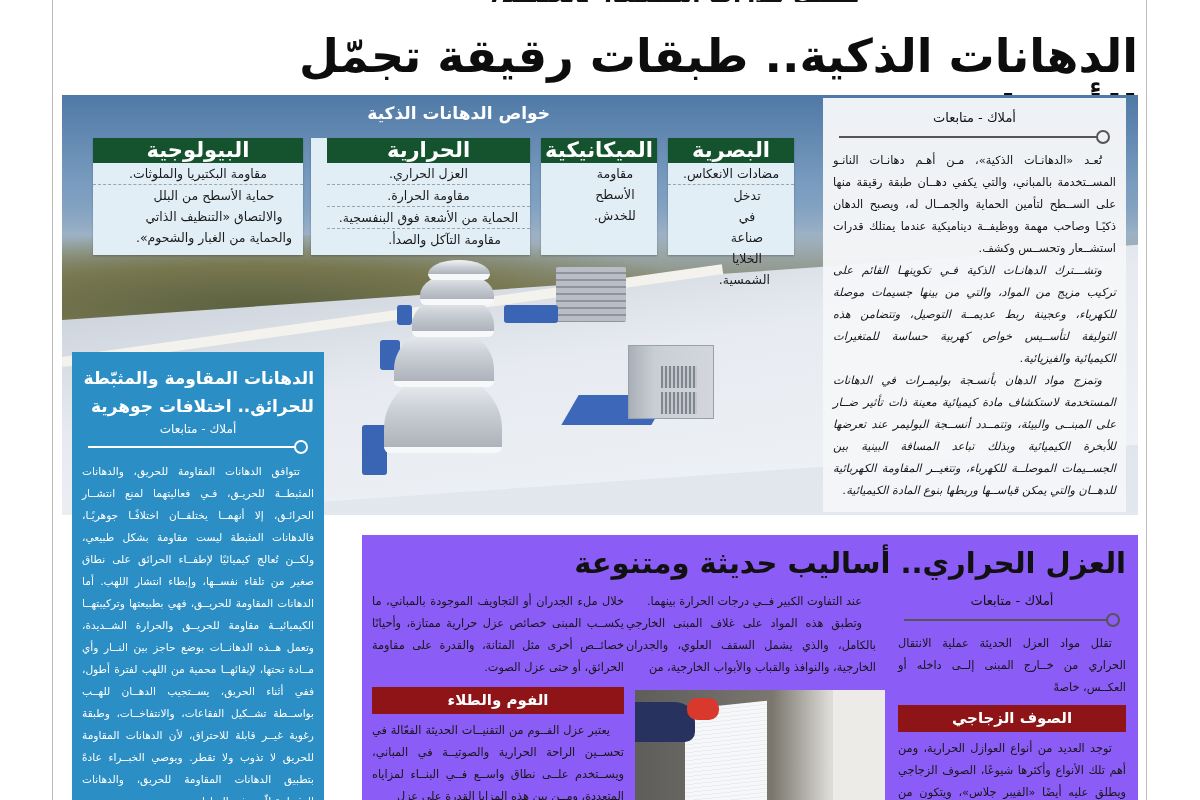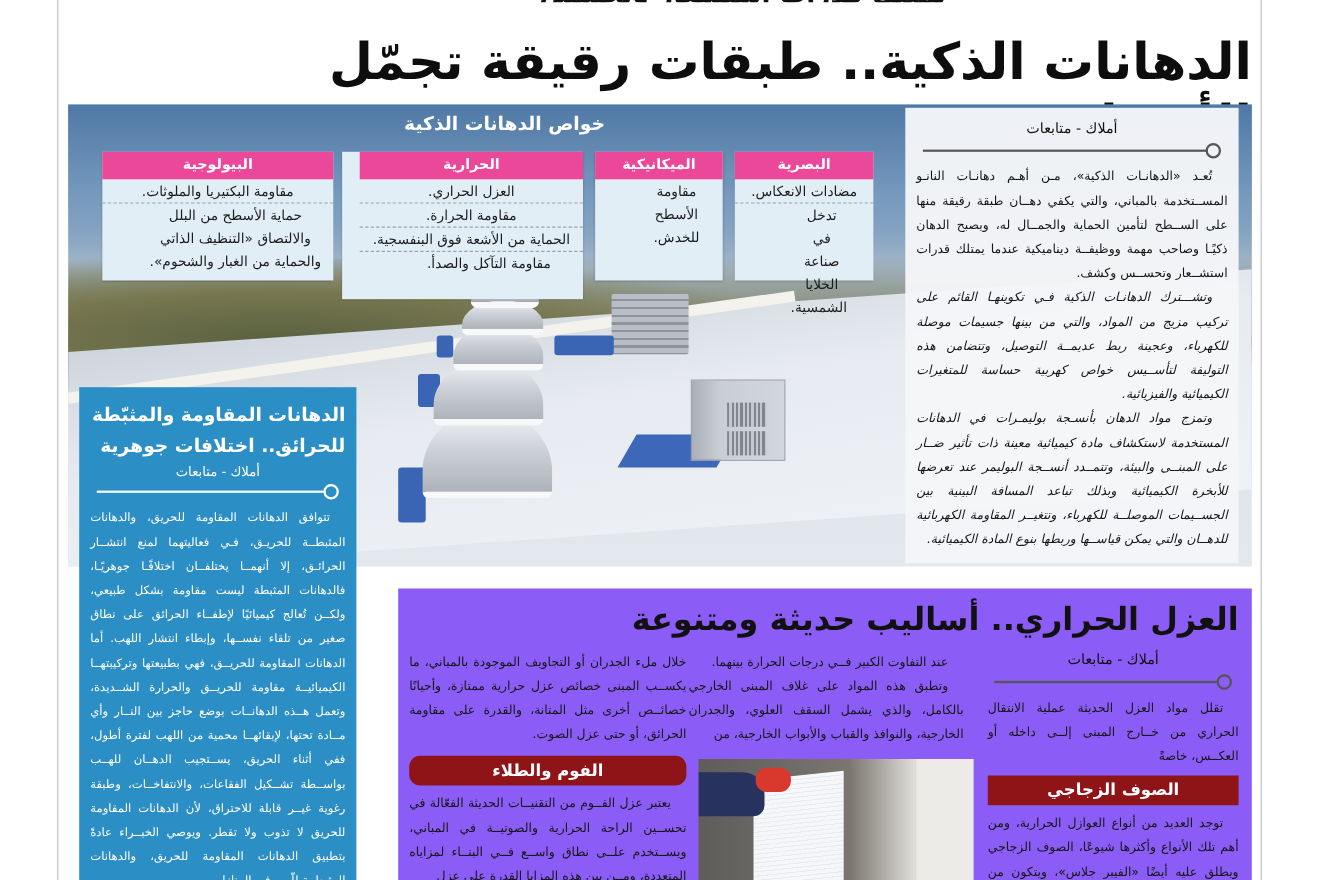--- a/index.html
+++ b/index.html
@@ -31,21 +31,21 @@
   .sk-shadow { position: absolute; background: #3a64b4; border-radius: 3px; }
   .vent-box { position: absolute; background: repeating-linear-gradient(180deg, #b9bec6 0 5px, #8e949d 5px 7px); border-radius: 2px; }
   .ac-unit { position: absolute; background: linear-gradient(90deg, #a9afb8 0%, #c9ced5 30%, #d3d7dd 100%); border: 1px solid #9aa0a8; }
   .ac-unit .grill { position: absolute; background: repeating-linear-gradient(90deg, #7f868f 0 2px, #c3c8cf 2px 4px); }
   .ac-shadow { position: absolute; background: #3d67b8; transform: skewX(-30deg); }
 
   
   .features-title { position: absolute; top: 103px; left: 300px; width: 250px; text-align: right;
                     font-size: 17px; font-weight: bold; color: #ffffff; }
   .feat-col { position: absolute; top: 138px; background: #e2eef6; box-shadow: 0 1px 2px rgba(0,0,0,0.25); }
-  .feat-col .feat-head { background: #ec4899; color: #fff; font-size: 13px; font-weight: bold; text-align: center;
+  .feat-col .feat-head { background: #14532d; color: #fff; font-size: 21px; font-weight: bold; text-align: center;
                          height: 25px; line-height: 25px; }
   .feat-col .feat-item { font-size: 12.5px; text-align: center; color: #1b1b1b; line-height: 21px; padding: 0 6px;
                          border-bottom: 1px dashed #9aa4ad; }
   .feat-col .feat-item:last-child { border-bottom: none; margin-left: 32px; }
 
   
   .side-panel { position: absolute; left: 823px; top: 98px; width: 303px; height: 414px; background: rgba(245,246,248,0.96); padding: 10px 10px 0 10px; }
   .byline { font-size: 13px; font-weight: normal; text-align: center; color: #111; height: 20px; line-height: 20px; }
   .byline-rule { position: relative; height: 14px; margin: 2px 6px 6px 6px; }
   .byline-rule .line { position: absolute; left: 0; right: 12px; top: 6px; height: 2px; background: #555; }
@@ -118,21 +118,21 @@
   <div class="feat-head">البصرية</div>
   <div class="feat-item">مضادات الانعكاس.</div>
   <div class="feat-item" style="padding:0 24px;">تدخل في صناعة الخلايا الشمسية.</div>
 </div>
 
 <div class="feat-col" style="left:541px; width:116px; height:117px;">
   <div class="feat-head">الميكانيكية</div>
   <div class="feat-item" style="padding:0 14px;">مقاومة الأسطح للخدش.</div>
 </div>
 
-<div class="feat-col" style="left:311px; width:219px; height:134px;padding-left:16px;">
+<div class="feat-col" style="left:311px; width:219px; height:117px;padding-left:16px;">
   <div class="feat-head">الحرارية</div>
   <div class="feat-item">العزل الحراري.</div>
   <div class="feat-item">مقاومة الحرارة.</div>
   <div class="feat-item">الحماية من الأشعة فوق البنفسجية.</div>
   <div class="feat-item">مقاومة التآكل والصدأ.</div>
 </div>
 
 <div class="feat-col" style="left:93px; width:210px; height:117px;">
   <div class="feat-head">البيولوجية</div>
   <div class="feat-item">مقاومة البكتيريا والملوثات.</div>
@@ -174,21 +174,21 @@
     <p class="indent">توجد العديد من أنواع العوازل الحرارية، ومن أهم تلك الأنواع وأكثرها شيوعًا، الصوف الزجاجي ويطلق عليه أيضًا «الفيبر جلاس»، ويتكون من ألياف زجاجية دقيقة الغاية يتم تشكيلها على</p>
   </div>
 
   <div class="col" style="right:262px; top:56px; width:250px;">
     <p class="indent">عند التفاوت الكبير فــي درجات الحرارة بينهما.</p>
     <p class="indent">وتطبق هذه المواد على غلاف المبنى الخارجي بالكامل، والذي يشمل السقف العلوي، والجدران الخارجية، والنوافذ والقباب والأبواب الخارجية، من</p>
   </div>
 
   <div class="col" style="right:514px; top:56px; width:252px;">
     <p>خلال ملء الجدران أو التجاويف الموجودة بالمباني، ما يكســب المبنى خصائص عزل حرارية ممتازة، وأحيانًا خصائــص أخرى مثل المتانة، والقدرة على مقاومة الحرائق، أو حتى عزل الصوت.</p>
-    <div class="red-bar" style="margin-top:8px;border-radius:10px;">الفوم والطلاء</div>
+    <div class="red-bar" style="margin-top:8px;">الفوم والطلاء</div>
     <p class="indent">يعتبر عزل الفــوم من التقنيــات الحديثة الفعّالة في تحســين الراحة الحرارية والصوتيــة في المباني، ويســتخدم علــى نطاق واســع فــي البنــاء لمزاياه المتعددة، ومــن بين هذه المزايا القدرة على عزل</p>
   </div>
 </div>
 
 <div class="photo-foam">
   <div class="plaster"></div>
   <div class="board"></div>
   <div class="sleeve"></div>
   <div class="glove"></div>
 </div>

